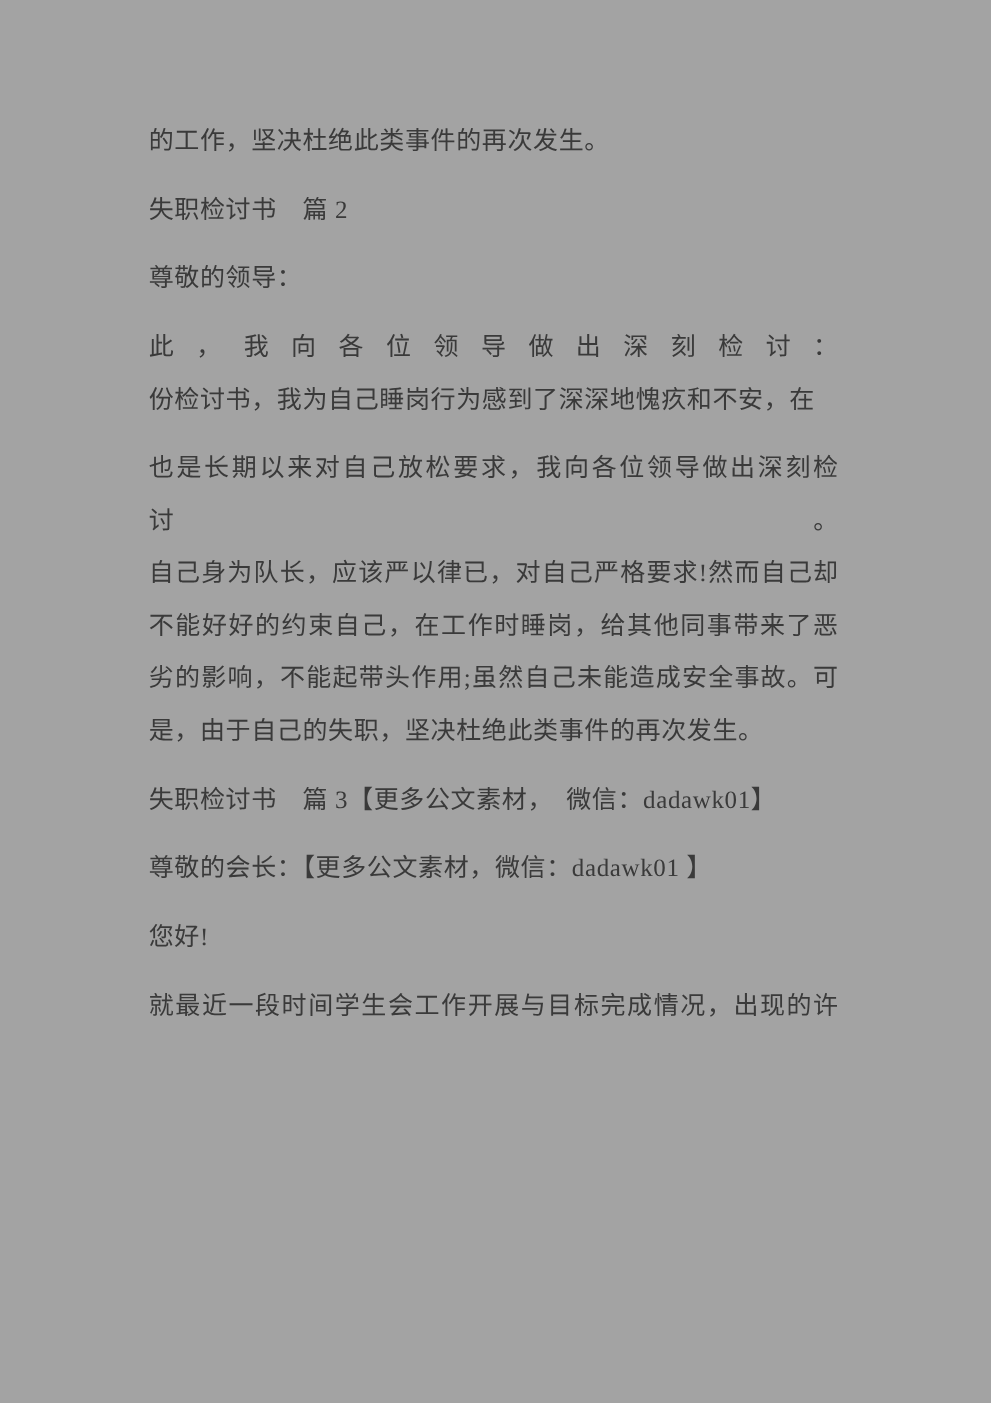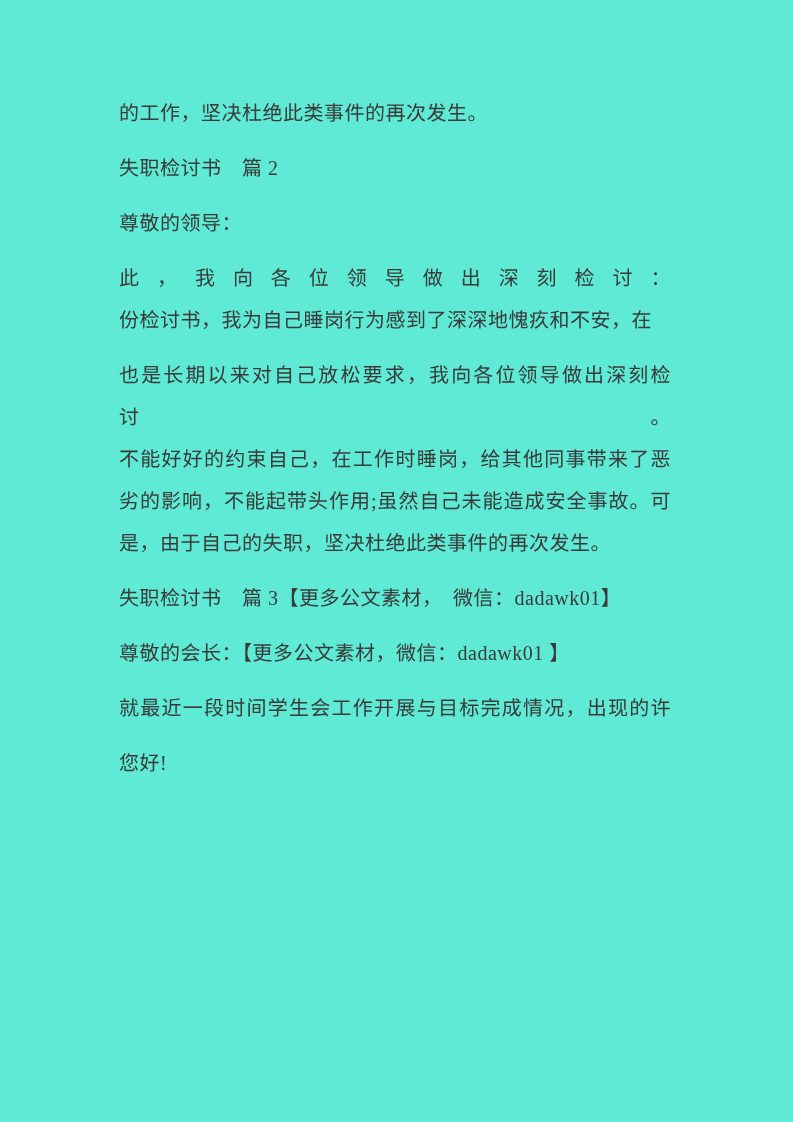--- a/index.html
+++ b/index.html
@@ -4,21 +4,21 @@
 <style>
   html, body {
     margin: 0;
     padding: 0;
     background: #ffffff;
   }
   .page {
     position: relative;
     width: 793px;
     height: 1122px;
-    background: #5eead4;
+    background: #a3a3a3;
     overflow: hidden;
     font-family: "Liberation Serif", "DejaVu Serif", serif;
   }
   .doc-body {
     position: absolute;
     left: 119px;
     top: 92px;
     width: 552px;
     color: #3a3a3a;
     font-size: 20px;
@@ -54,30 +54,31 @@
       </div>
       <div class="para">
         <div class="line">尊敬的领导：</div>
       </div>
       <div class="para">
         <div class="line">此，我向各位领导做出深刻检讨：</div>
         <div class="line">份检讨书，我为自己睡岗行为感到了深深地愧疚和不安，在</div>
       </div>
       <div class="para">
         <div class="line">也是长期以来对自己放松要求，我向各位领导做出深刻检讨。</div>
+        <div class="line">自己身为队长，应该严以律已，对自己严格要求!然而自己却</div>
         <div class="line">不能好好的约束自己，在工作时睡岗，给其他同事带来了恶</div>
         <div class="line">劣的影响，不能起带头作用;虽然自己未能造成安全事故。可</div>
         <div class="line">是，由于自己的失职，坚决杜绝此类事件的再次发生。</div>
       </div>
       <div class="para">
         <div class="line">失职检讨书　篇 3【更多公文素材，　微信：dadawk01】</div>
       </div>
       <div class="para">
         <div class="line">尊敬的会长：【更多公文素材，微信：dadawk01 】</div>
       </div>
+      <div class="para">
+        <div class="line">您好!</div>
+      </div>
       <div class="para justify-all">
         <div class="line">就最近一段时间学生会工作开展与目标完成情况，出现的许</div>
-      </div>
-      <div class="para">
-        <div class="line">您好!</div>
       </div>
     </div>
 </div>
 
 </body></html>

